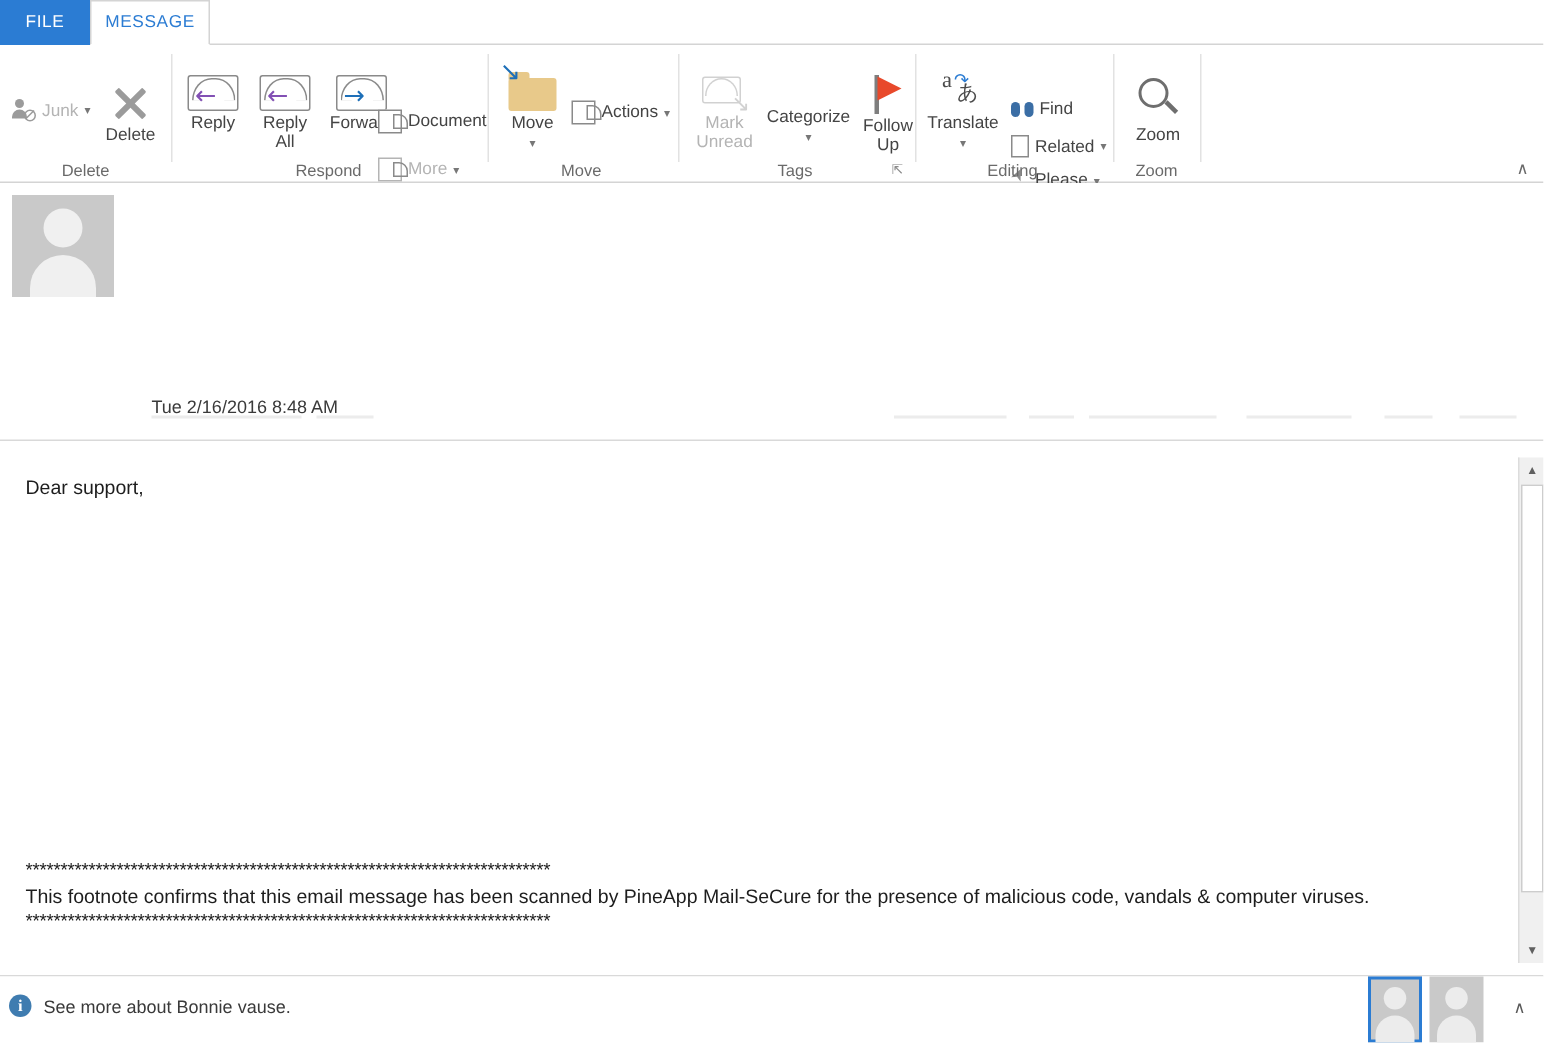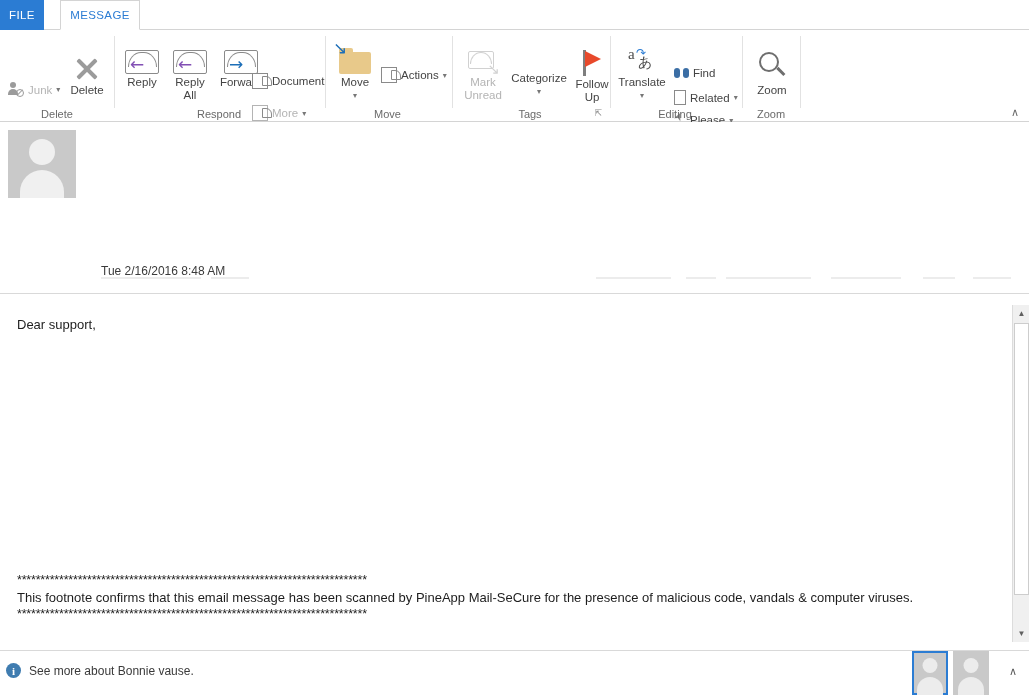--- a/index.html
+++ b/index.html
@@ -12,21 +12,21 @@
   }
   .app { position: relative; width: 1029px; height: 695px; background: #fff; }
 
   
   .tabstrip {
     position: absolute; top: 0; left: 0; width: 1029px; height: 30px;
     background: #ffffff;
     border-bottom: 1px solid #d4d4d4;
   }
   .tab-file {
-    position: absolute; left: 0; top: 0; width: 44px; height: 30px;
+    position: absolute; left: 0; top: 0; width: 60px; height: 30px;
     background: #2b7cd3; color: #ffffff;
     font-size: 11.5px; letter-spacing: .4px;
     display: flex; align-items: center; justify-content: center;
   }
   .tab-message {
     position: absolute; left: 60px; top: 0; width: 80px; height: 30px;
     background: #ffffff; color: #2b7cd3;
     font-size: 11.5px; letter-spacing: .4px;
     display: flex; align-items: center; justify-content: center;
     border: 1px solid #d4d4d4; border-bottom: 1px solid #ffffff;
@@ -215,21 +215,21 @@
       <span>FILE</span>
     </div>
     <div class="tab-message">
       <span>MESSAGE</span>
     </div>
   </div>
 
   <div class="ribbon">
 
     <div class="grp" style="left:0; width:114px;">
-      <div class="btn-sm dim" style="left:8px; top:52px;">
+      <div class="btn-sm dim" style="left:8px; top:36px;">
         <span class="junk-ico">
             <i class="head"></i>
             <i class="body"></i>
             <i class="ban"></i>
           </span>
         <span>Junk</span>
         <span class="caret">▾</span>
       </div>
       <div class="btn-big" style="left:62px; top:26px; width:50px;">
         <span class="ico xdel"></span>

